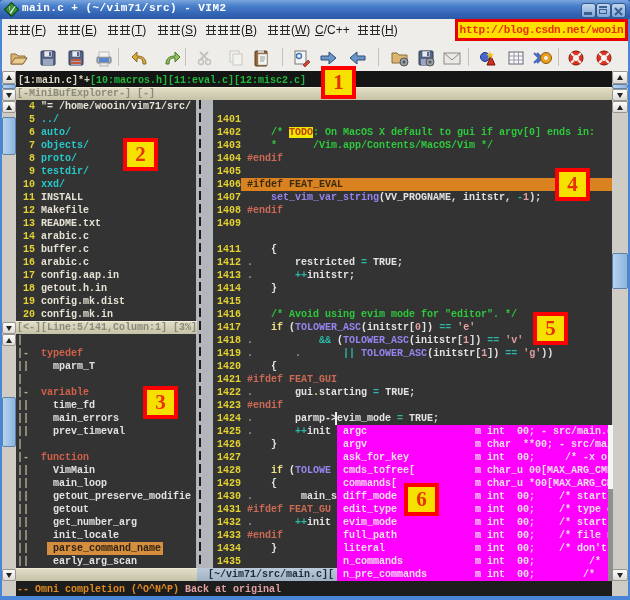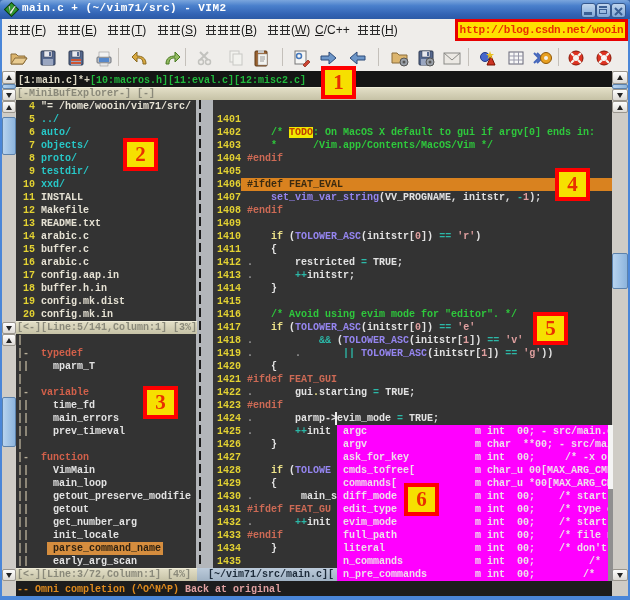--- a/index.html
+++ b/index.html
@@ -186,21 +186,20 @@
   <div class="t" style="left:217px;top:88px;"><span class="num">1400 </span><span class="dot">.</span>       <span class="fg">disallow_gui </span><span class="op">=</span><span class="fg"> </span><span class="fg">TRUE;</span></div>
     <div class="t" style="left:217px;top:113px;"><span class="num">1401 </span></div>
     <div class="t" style="left:217px;top:126px;"><span class="num">1402 </span><span class="fg">    </span><span class="com">/* </span><span class="todo">TODO</span><span class="com">: On MacOS X default to gui if argv[0] ends in:</span></div>
     <div class="t" style="left:217px;top:139px;"><span class="num">1403 </span><span class="com">    *      /Vim.app/Contents/MacOS/Vim */</span></div>
     <div class="t" style="left:217px;top:152px;"><span class="num">1404 </span><span class="pre">#endif</span></div>
     <div class="t" style="left:217px;top:165px;"><span class="num">1405 </span></div>
     <div class="t" style="left:217px;top:178px;"><span class="num">1406 </span></div>
     <div class="t" style="left:217px;top:191px;"><span class="num">1407 </span><span class="fg">    </span><span class="pur">set_vim_var_string</span><span class="fg">(VV_PROGNAME, initstr, </span><span class="op">-</span><span class="sal">1</span><span class="fg">);</span></div>
     <div class="t" style="left:217px;top:204px;"><span class="num">1408 </span><span class="pre">#endif</span></div>
     <div class="t" style="left:217px;top:217px;"><span class="num">1409 </span></div>
-    <div class="t" style="left:217px;top:230px;"><span class="num">1410 </span><span class="fg">    </span><span class="kw">if </span><span class="fg">(</span><span class="pur">TOLOWER_ASC</span><span class="fg">(initstr[</span><span class="sal">0</span><span class="fg">]) </span><span class="op">==</span><span class="fg"> </span><span class="sal">'r'</span><span class="fg">)</span></div>
     <div class="t" style="left:217px;top:243px;"><span class="num">1411 </span><span class="fg">    {</span></div>
     <div class="t" style="left:217px;top:256px;"><span class="num">1412 </span><span class="dot">.</span>       <span class="fg">restricted </span><span class="op">=</span><span class="fg"> </span><span class="fg">TRUE;</span></div>
     <div class="t" style="left:217px;top:269px;"><span class="num">1413 </span><span class="dot">.</span>       <span class="op">++</span><span class="fg">initstr;</span></div>
     <div class="t" style="left:217px;top:282px;"><span class="num">1414 </span><span class="fg">    }</span></div>
     <div class="t" style="left:217px;top:295px;"><span class="num">1415 </span></div>
     <div class="t" style="left:217px;top:308px;"><span class="num">1416 </span><span class="fg">    </span><span class="com">/* Avoid using evim mode for "editor". */</span></div>
     <div class="t" style="left:217px;top:321px;"><span class="num">1417 </span><span class="fg">    </span><span class="kw">if </span><span class="fg">(</span><span class="pur">TOLOWER_ASC</span><span class="fg">(initstr[</span><span class="sal">0</span><span class="fg">]) </span><span class="op">==</span><span class="fg"> </span><span class="sal">'e'</span></div>
     <div class="t" style="left:217px;top:334px;"><span class="num">1418 </span><span class="dot">.</span>           <span class="op">&amp;&amp;</span><span class="fg"> (</span><span class="pur">TOLOWER_ASC</span><span class="fg">(initstr[</span><span class="sal">1</span><span class="fg">]) </span><span class="op">==</span><span class="fg"> </span><span class="sal">'v'</span></div>
     <div class="t" style="left:217px;top:347px;"><span class="num">1419 </span><span class="dot">.</span>       <span class="dot">.</span>       <span class="op">||</span><span class="fg"> </span><span class="pur">TOLOWER_ASC</span><span class="fg">(initstr[</span><span class="sal">1</span><span class="fg">]) </span><span class="op">==</span><span class="fg"> </span><span class="sal">'g'</span><span class="fg">))</span></div>
     <div class="t" style="left:217px;top:360px;"><span class="num">1420 </span><span class="fg">    {</span></div>
@@ -227,21 +226,21 @@
     <div class="t" style="left:17px;top:152px;"><span class="num">  8 </span><span class="ndir">proto/</span></div>
     <div class="t" style="left:17px;top:165px;"><span class="num">  9 </span><span class="ndir">testdir/</span></div>
     <div class="t" style="left:17px;top:178px;"><span class="num"> 10 </span><span class="ndir">xxd/</span></div>
     <div class="t" style="left:17px;top:191px;"><span class="num"> 11 </span><span class="nfile">INSTALL</span></div>
     <div class="t" style="left:17px;top:204px;"><span class="num"> 12 </span><span class="nfile">Makefile</span></div>
     <div class="t" style="left:17px;top:217px;"><span class="num"> 13 </span><span class="nfile">README.txt</span></div>
     <div class="t" style="left:17px;top:230px;"><span class="num"> 14 </span><span class="nfile">arabic.c</span></div>
     <div class="t" style="left:17px;top:243px;"><span class="num"> 15 </span><span class="nfile">buffer.c</span></div>
     <div class="t" style="left:17px;top:256px;"><span class="num"> 16 </span><span class="nfile">arabic.c</span></div>
     <div class="t" style="left:17px;top:269px;"><span class="num"> 17 </span><span class="nfile">config.aap.in</span></div>
-    <div class="t" style="left:17px;top:282px;"><span class="num"> 18 </span><span class="nfile">buffer.h.in</span></div>
+    <div class="t" style="left:17px;top:282px;"><span class="num"> 18 </span><span class="nfile">getout.h.in</span></div>
     <div class="t" style="left:17px;top:295px;"><span class="num"> 19 </span><span class="nfile">config.mk.dist</span></div>
     <div class="t" style="left:17px;top:308px;"><span class="num"> 20 </span><span class="nfile">config.mk.in</span></div>
     <div class="t" style="left:17px;top:334px;"><span class="fold">|</span></div>
     <div class="t" style="left:17px;top:347px;"><span class="fold">|-</span>  <span class="thead">typedef</span></div>
     <div class="t" style="left:17px;top:360px;"><span class="fold">||</span>  <span class="fg">  mparm_T</span></div>
     <div class="t" style="left:17px;top:373px;"><span class="fold">|</span></div>
     <div class="t" style="left:17px;top:386px;"><span class="fold">|-</span>  <span class="thead">variable</span></div>
     <div class="t" style="left:17px;top:399px;"><span class="fold">||</span>  <span class="fg">  time_fd</span></div>
     <div class="t" style="left:17px;top:412px;"><span class="fold">||</span>  <span class="fg">  main_errors</span></div>
     <div class="t" style="left:17px;top:425px;"><span class="fold">||</span>  <span class="fg">  prev_timeval</span></div>
@@ -253,21 +252,20 @@
     <div class="t" style="left:17px;top:503px;"><span class="fold">||</span>  <span class="fg">  getout</span></div>
     <div class="t" style="left:17px;top:516px;"><span class="fold">||</span>  <span class="fg">  get_number_arg</span></div>
     <div class="t" style="left:17px;top:529px;"><span class="fold">||</span>  <span class="fg">  init_locale</span></div>
     <div class="t" style="left:17px;top:542px;"><span class="fold">||</span>  </div>
     <div class="t" style="left:17px;top:555px;"><span class="fold">||</span>  <span class="fg">  early_arg_scan</span></div>
     <div style="position:absolute;left:47px;top:542px;width:116px;height:13px;background:#d58d3e;"></div>
     <div class="t" style="left:53px;top:542px;"><span style="color:#2e2212">parse_command_name</span></div>
     <div class="t" style="left:18px;top:74px;"><span class="mbe1">[1:main.c]*+</span><span class="mbe2">[10:macros.h][11:eval.c][12:misc2.c]</span></div>
     <div class="t" style="left:17px;top:87px;z-index:3;"><span class="st">[-MiniBufExplorer-] [-]</span></div>
     <div class="t" style="left:17px;top:321px;z-index:3;"><span class="st">[&lt;-][Line:5/141,Column:1] [3%]</span></div>
-    <div class="t" style="left:17px;top:568px;z-index:3;"><span class="st">[&lt;-][Line:3/72,Column:1] [4%]</span></div>
     <div class="t" style="left:208px;top:568px;z-index:3;"><span class="stA">[~/vim71/src/main.c][</span></div>
     <div class="t" style="left:17px;top:583px;z-index:3;"><span class="cmd">-- Omni completion (^O^N^P) </span><span class="sal">Back at original</span></div>
   <div style="position:absolute;left:335px;top:412px;width:2px;height:13px;background:#eee;z-index:4;"></div>
   <div id="pmenu">
       <div class="pr">argc                  m int  00; - src/main.c</div>
       <div class="pr">argv                  m char  **00; - src/main.c</div>
       <div class="pr">ask_for_key           m int  00;     /* -x or</div>
       <div class="pr">cmds_tofree[          m char_u 00[MAX_ARG_CMDS]</div>
       <div class="pr">commands[             m char_u *00[MAX_ARG_CMDS]</div>
       <div class="pr">diff_mode             m int  00;    /* start</div>

